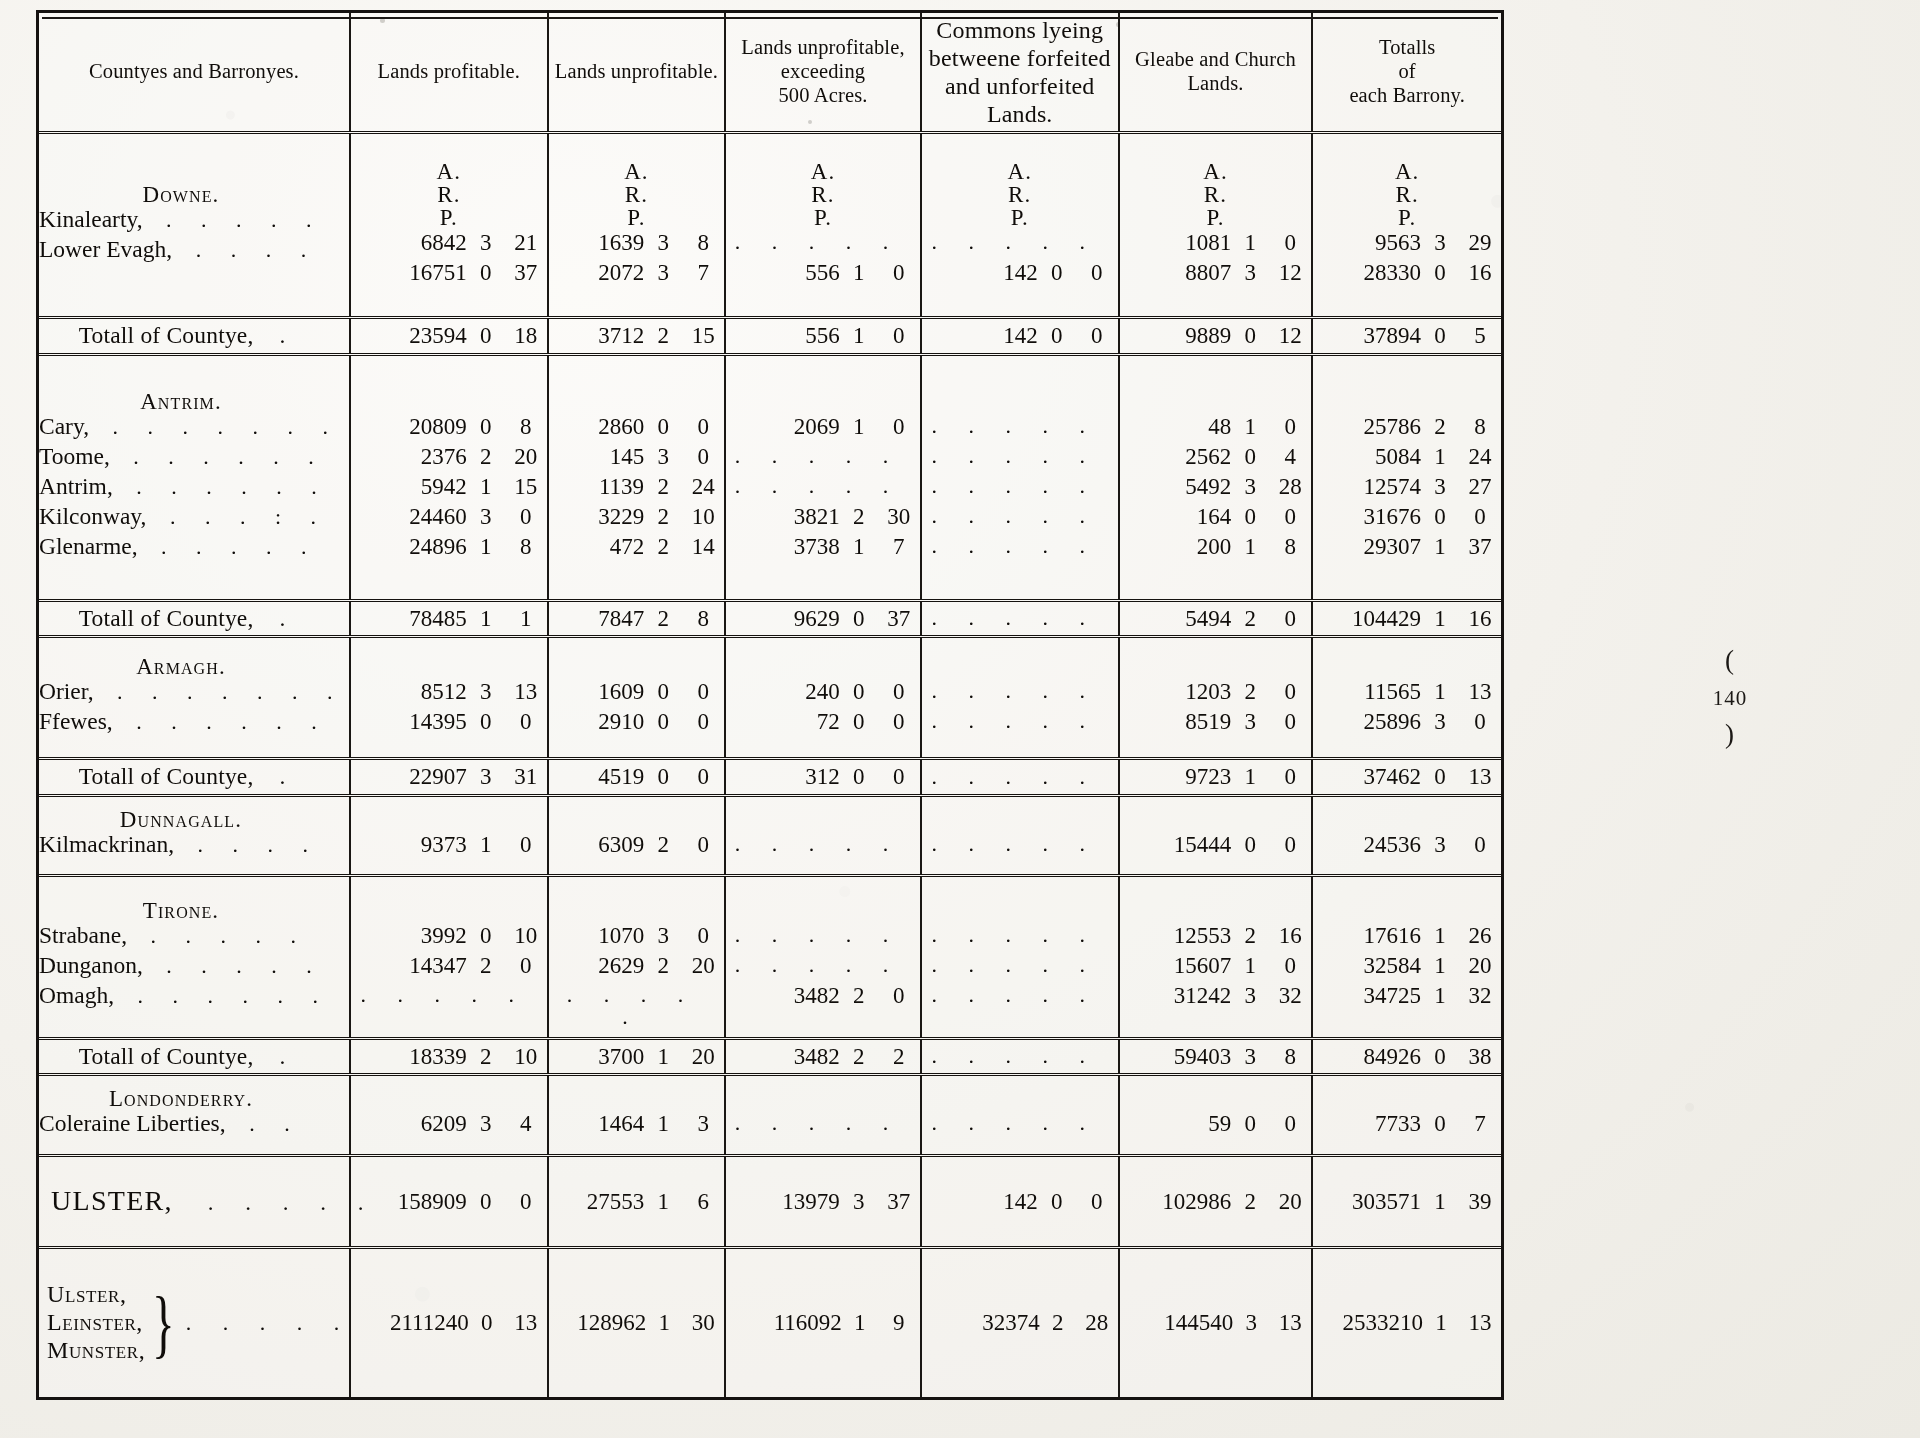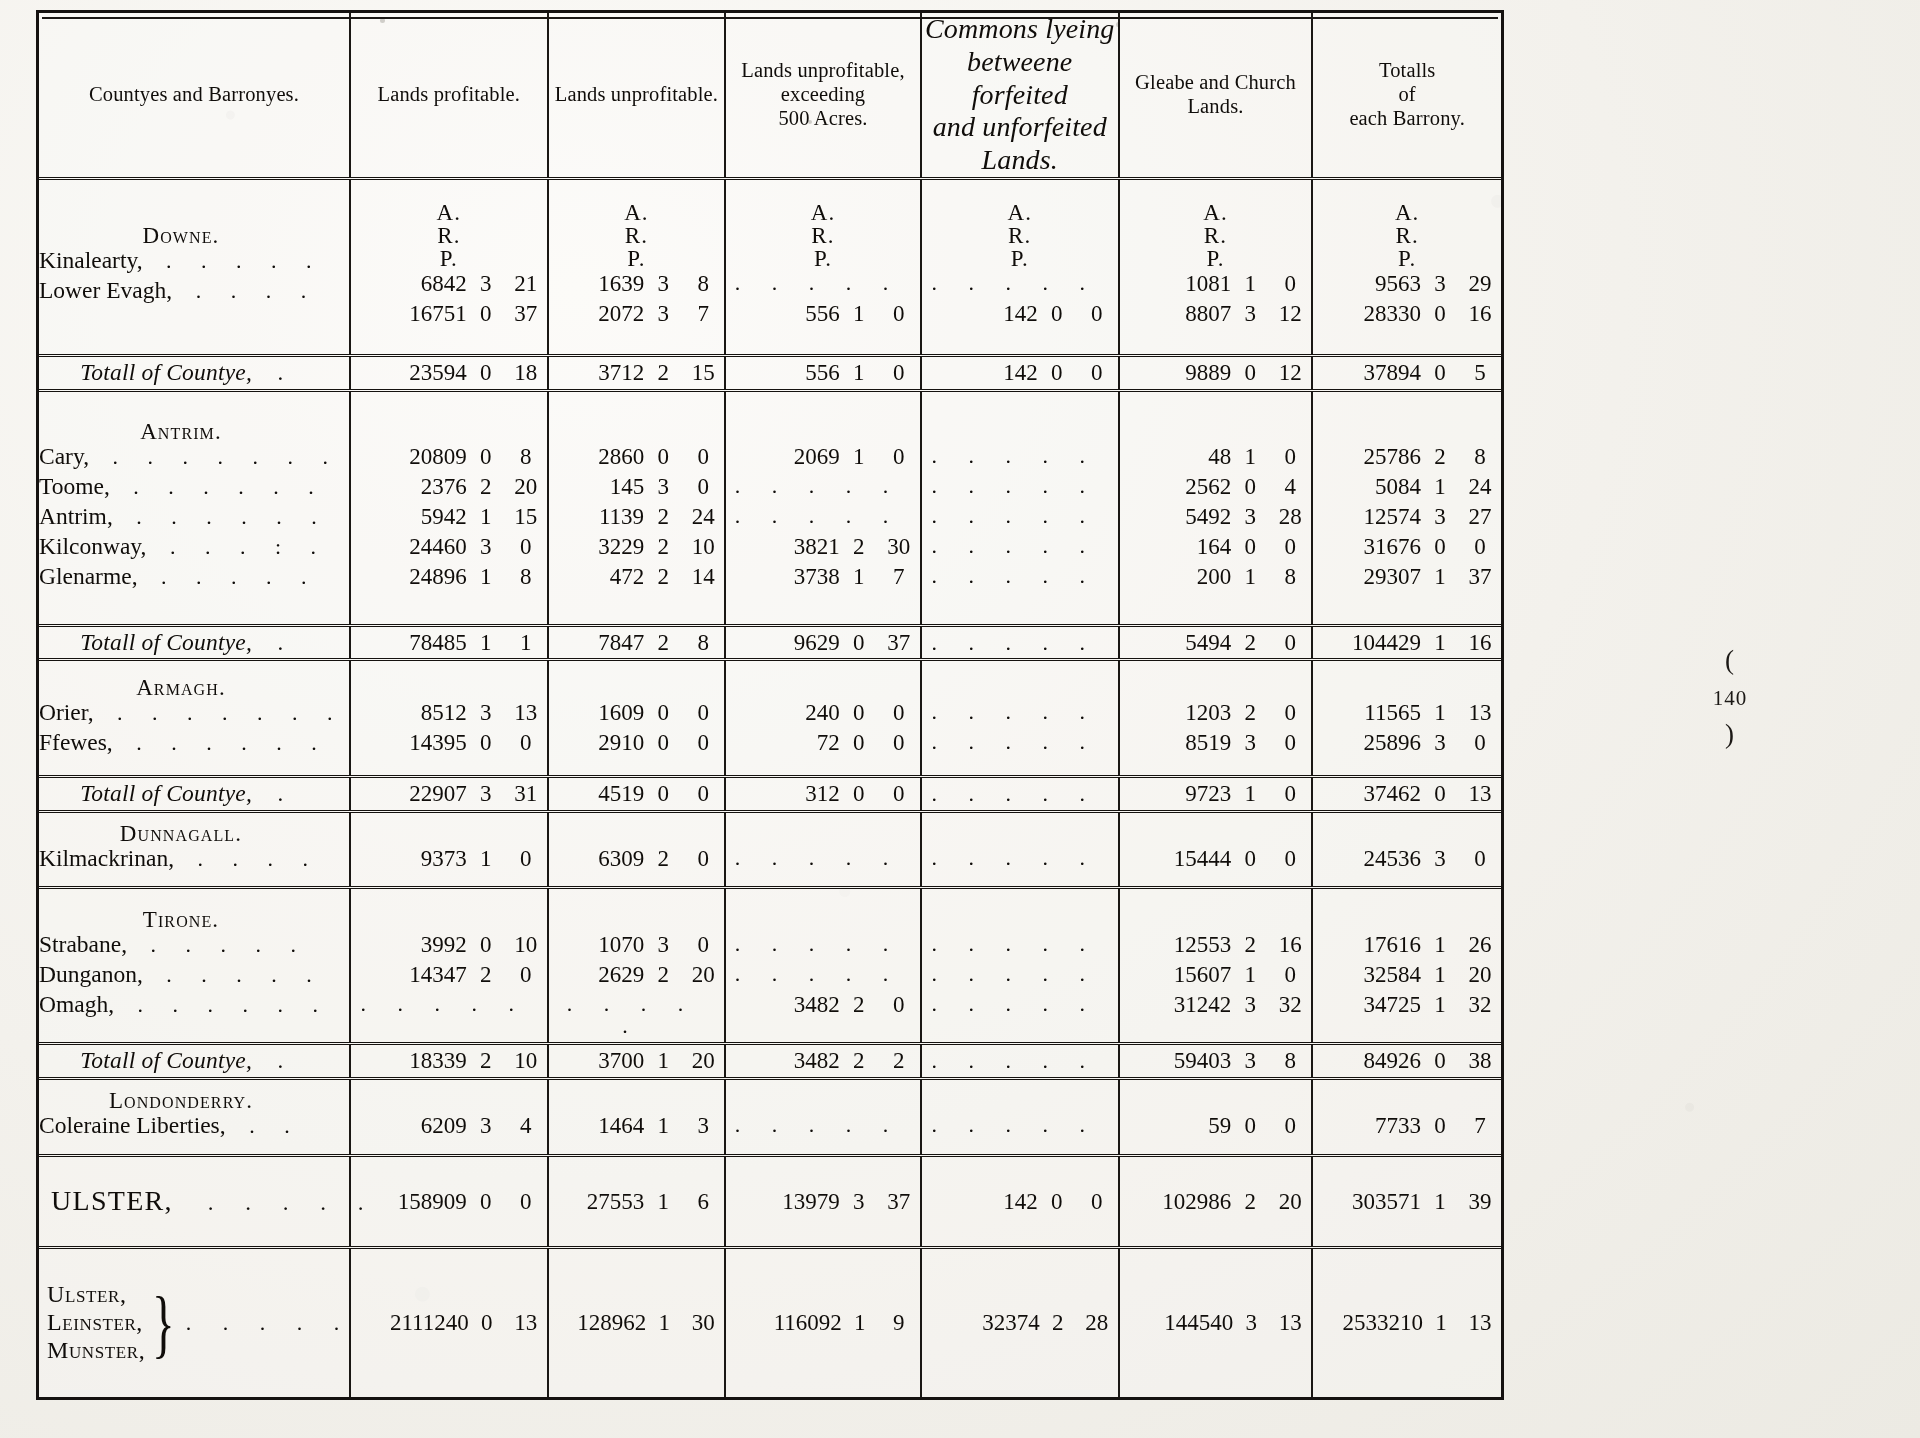--- a/index.html
+++ b/index.html
@@ -98,21 +98,21 @@
     font-weight: normal;
     font-size: 20.5px;
     line-height: 1.17;
     padding: 4px 6px 8px 6px;
     letter-spacing: .15px;
     border-bottom: 3px double #15120f;
   }
   thead th .hdr {
     display: block;
   }
-  .hdr-sm { font-size: 28px; font-style: italic; }
+  .hdr-sm { font-size: 24px; }
 
   
   td.name-cell {
     padding-left: 14px;
     padding-right: 10px;
     font-size: 23.5px;
     line-height: 1.0;
     white-space: nowrap;
   }
   td.num-cell {
@@ -171,21 +171,20 @@
     padding-left: 6px;
     font-size: 22px;
   }
 
   .total-label {
     display: block;
     text-align: center;
     font-size: 23.5px;
     padding-right: 14px;
     letter-spacing: .2px;
-    font-style: italic;
   }
   .total-label .leader { letter-spacing: 10px; padding-left: 10px; }
 
   .ulster-label {
     display: block;
     font-size: 28px;
     letter-spacing: 1.3px;
     padding-left: 12px;
     white-space: nowrap;
   }

